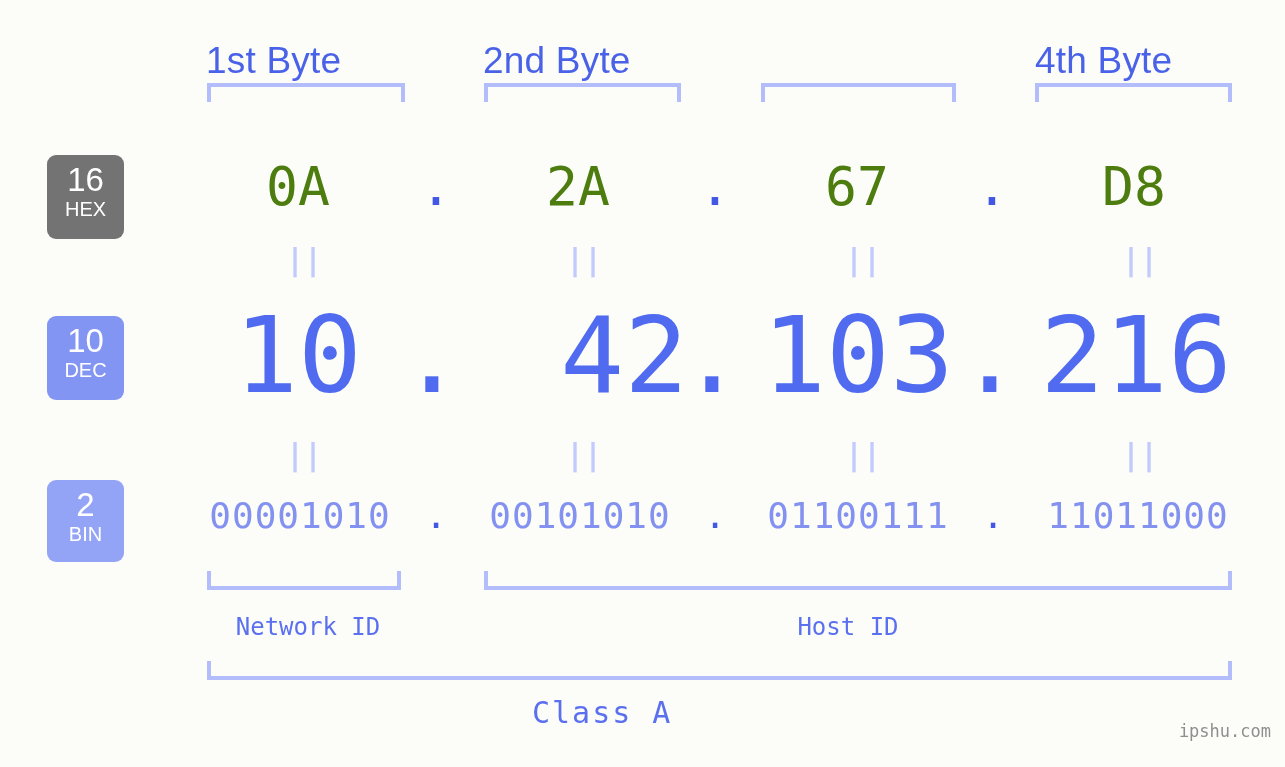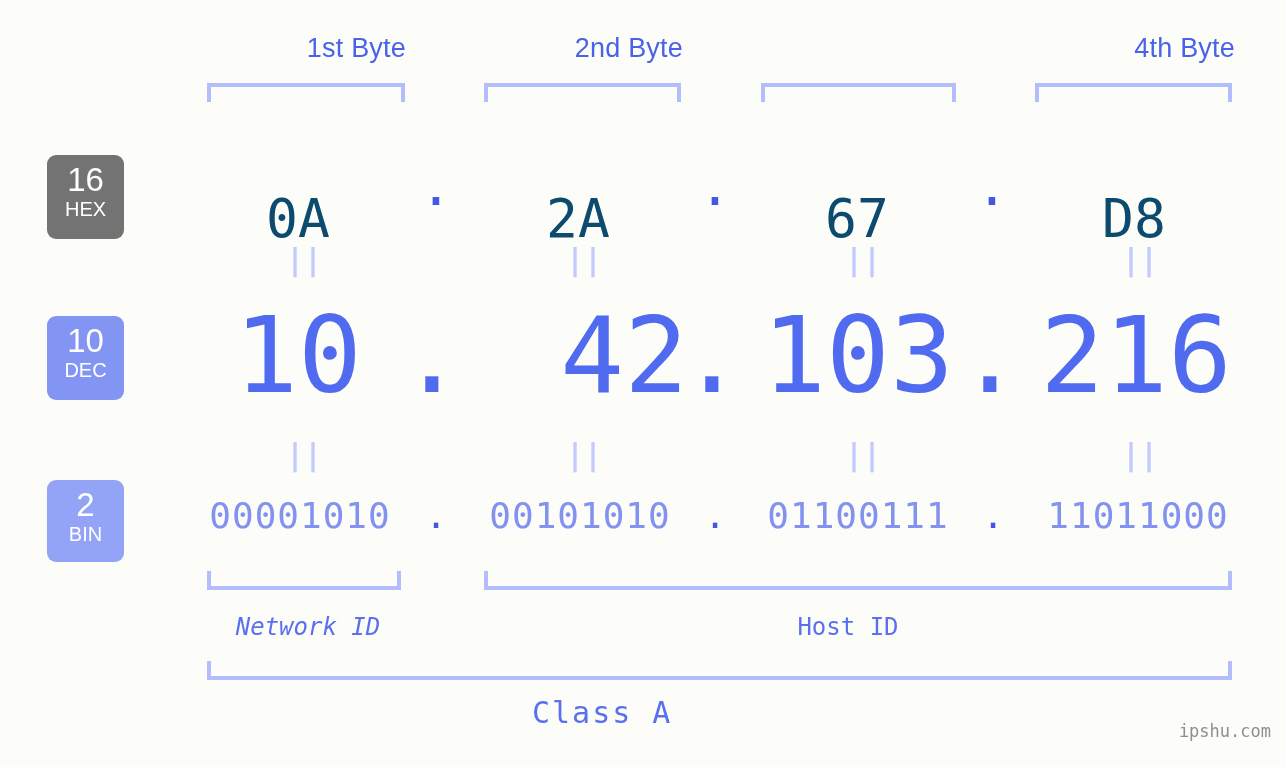--- a/index.html
+++ b/index.html
@@ -15,24 +15,24 @@
   }
   .stage {
     position: relative;
     width: 1285px;
     height: 767px;
   }
 
   
   .byte-label {
     position: absolute;
-    top: 33px;
-    text-align: right;
+    top: 40px;
+    text-align: left;
     color: #4a62e8;
-    font-size: 27px;
+    font-size: 37px;
     font-family: "Liberation Sans", sans-serif;
     letter-spacing: 0.2px;
     white-space: nowrap;
   }
 
   
   .bracket {
     position: absolute;
     border: 4px solid #b3bdfb;
     box-sizing: border-box;
@@ -77,25 +77,24 @@
   .badge-bin { top: 480px; height: 82px; background: #93a4f7; }
 
   
   .cell {
     position: absolute;
     text-align: center;
     white-space: nowrap;
   }
   .row-hex .cell {
     top: 155px;
-    color: #0c4a6e;
+    color: #4d7c0f;
     font-size: 53px;
     line-height: 64px;
     font-family: "DejaVu Sans Mono", monospace;
-    margin-top: 32px;
   }
   .row-dec .cell {
     top: 295px;
     color: #506bef;
     font-size: 106px;
     line-height: 122px;
     font-family: "DejaVu Sans Mono", monospace;
   }
   .row-bin .cell {
     top: 492px;
@@ -225,21 +224,21 @@
     <div class="cell" style="left:480px;width:200px;">00101010</div>
     <div class="dot" style="left:675px;width:80px;">.</div>
     <div class="cell" style="left:758px;width:200px;">01100111</div>
     <div class="dot" style="left:953px;width:80px;">.</div>
     <div class="cell" style="left:1038px;width:200px;">11011000</div>
   </div>
 
   <div class="bracket bracket-up" style="left:207px;top:571px;width:194px;"></div>
   <div class="bracket bracket-up" style="left:484px;top:571px;width:748px;"></div>
 
-  <div class="section-label" style="left:208px;top:613px;width:200px;font-style:italic;">Network ID</div>
+  <div class="section-label" style="left:208px;top:613px;width:200px;">Network ID</div>
   <div class="section-label" style="left:748px;top:613px;width:200px;">Host ID</div>
 
   <div class="bracket bracket-up" style="left:207px;top:661px;width:1025px;"></div>
   <div class="class-label" style="left:532px;top:696px;width:400px;">Class A</div>
 
   <div class="watermark">ipshu.com</div>
 
 </div>
 
 </body></html>

